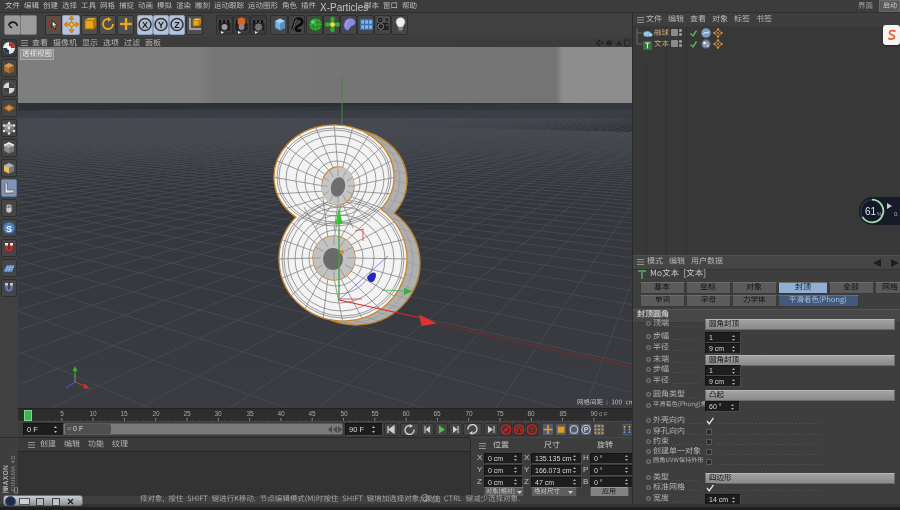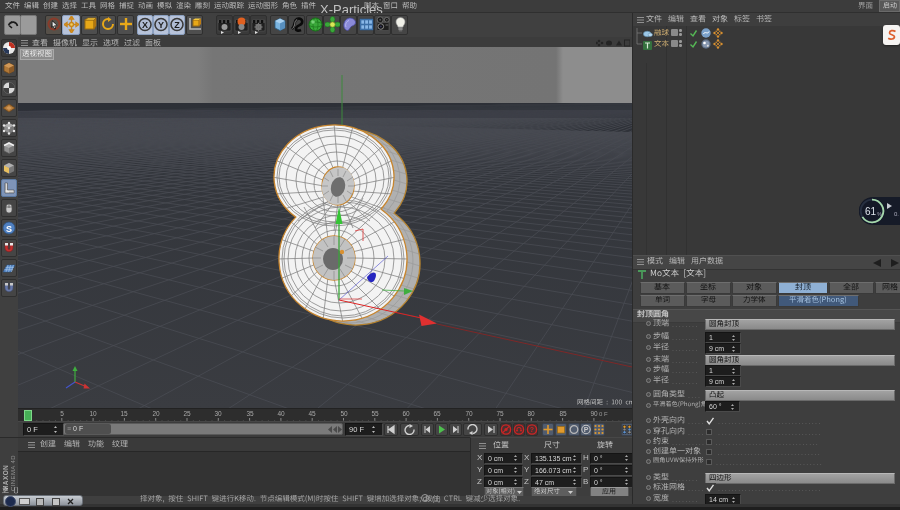--- a/index.html
+++ b/index.html
@@ -97,21 +97,21 @@
       <path transform="translate(0.0,6.1) scale(0.00750,-0.00750)" d="M266 540H486V414H266ZM266 608H263C293 641 321 676 346 710H628C605 675 576 638 547 608ZM799 540V414H562V540ZM337 843C287 742 191 620 56 529C74 518 99 492 112 474C140 494 166 515 190 537V358C190 234 177 77 66 -34C82 -44 111 -73 123 -88C190 -22 227 64 246 151H486V-58H562V151H799V18C799 2 793 -3 776 -3C759 -4 698 -5 636 -2C646 -23 659 -56 663 -77C745 -77 800 -76 833 -63C865 -51 875 -28 875 17V608H635C673 650 711 698 736 742L685 778L673 774H389L420 827ZM266 348H486V218H258C264 263 266 308 266 348ZM799 348V218H562V348Z"></path>
       <path transform="translate(7.5,6.1) scale(0.00750,-0.00750)" d="M474 492V319H243V492ZM547 492H786V319H547ZM598 685C569 643 531 597 494 563H229C268 601 304 642 337 685ZM354 843C284 708 162 587 39 511C53 495 74 457 81 441C111 461 141 484 170 509V81C170 -36 219 -63 378 -63C414 -63 725 -63 765 -63C914 -63 945 -18 963 138C941 142 910 154 890 166C879 34 863 6 764 6C696 6 426 6 373 6C263 6 243 20 243 80V247H786V202H861V563H585C632 611 678 669 712 722L663 757L648 752H383C397 774 410 796 422 818Z"></path>
     </g>
   </svg>
 <svg class="abs" style="left:301.0px;top:2px;" width="16" height="10">
     <g fill="#c2c2c2">
       <path transform="translate(0.0,6.1) scale(0.00750,-0.00750)" d="M732 243V179H847V38H693V536H950V604H693V731C770 742 843 755 899 773L860 833C753 799 558 778 401 769C409 753 418 726 421 709C485 711 555 716 624 723V604H367V536H624V38H461V178H581V242H461V365C503 376 547 390 584 405L547 467C508 446 446 424 395 409V-79H461V-30H847V-81H916V433H731V368H847V243ZM160 840V638H54V568H160V341L37 308L55 235L160 267V8C160 -4 157 -7 146 -7C136 -7 106 -8 72 -7C82 -27 91 -58 94 -76C146 -76 180 -74 203 -62C225 -51 233 -30 233 8V289L342 323L334 391L233 362V568H329V638H233V840Z"></path>
       <path transform="translate(7.5,6.1) scale(0.00750,-0.00750)" d="M317 341V268H604V-80H679V268H953V341H679V562H909V635H679V828H604V635H470C483 680 494 728 504 775L432 790C409 659 367 530 309 447C327 438 359 420 373 409C400 451 425 504 446 562H604V341ZM268 836C214 685 126 535 32 437C45 420 67 381 75 363C107 397 137 437 167 480V-78H239V597C277 667 311 741 339 815Z"></path>
     </g>
   </svg>
-<div class="abs" style="left:320.0px;top:2px;font-size:13px;color:#c2c2c2;">X-Particles</div>
+<div class="abs" style="left:320.0px;top:2px;font-size:10px;color:#c2c2c2;">X-Particles</div>
 <svg class="abs" style="left:364.0px;top:2px;" width="16" height="10">
     <g fill="#c2c2c2">
       <path transform="translate(0.0,6.1) scale(0.00750,-0.00750)" d="M86 803V442C86 296 82 94 29 -49C44 -54 72 -69 84 -79C119 17 135 142 142 260H261V9C261 -3 257 -6 247 -6C236 -7 205 -7 168 -6C177 -24 185 -55 187 -72C241 -72 274 -70 295 -59C317 -47 323 -26 323 8V803ZM147 735H261V569H147ZM147 501H261V330H145L147 443ZM694 782V-80H760V711H866V172C866 161 863 158 854 158C844 157 814 157 778 158C788 139 798 107 800 88C848 88 881 90 904 102C926 114 932 136 932 170V782ZM375 26 376 27C393 37 423 45 599 77C604 54 608 34 610 16L665 36C656 102 625 213 591 298L540 283C557 238 573 185 586 135L439 111C472 187 503 284 524 375H661V447H541V603H644V674H541V835H477V674H371V603H477V447H352V375H456C437 275 403 176 392 148C379 115 367 92 353 89C361 72 372 40 375 26Z"></path>
       <path transform="translate(7.5,6.1) scale(0.00750,-0.00750)" d="M460 839V629H65V553H367C294 383 170 221 37 140C55 125 80 98 92 79C237 178 366 357 444 553H460V183H226V107H460V-80H539V107H772V183H539V553H553C629 357 758 177 906 81C920 102 946 131 965 146C826 226 700 384 628 553H937V629H539V839Z"></path>
     </g>
   </svg>
 <svg class="abs" style="left:383.0px;top:2px;" width="16" height="10">
     <g fill="#c2c2c2">
       <path transform="translate(0.0,6.1) scale(0.00750,-0.00750)" d="M371 673C293 611 182 561 86 534L125 476C230 508 342 568 426 637ZM576 631C679 587 810 516 874 469L923 518C854 566 722 632 622 674ZM432 573C417 543 391 503 367 471H164V-82H239V-40H769V-76H847V471H446C468 497 491 527 511 557ZM239 17V414H769V17ZM365 219C405 203 448 183 490 162C427 124 352 97 277 82C289 69 303 48 310 33C394 54 476 86 546 133C598 104 644 75 675 51L714 94C684 117 641 143 594 169C641 209 679 258 705 318L665 337L654 335H427C437 352 446 369 454 386L395 395C373 346 332 288 274 244C288 237 308 220 319 208C348 232 373 259 394 286H623C602 252 573 222 540 196C494 219 446 240 402 257ZM426 826C438 805 450 779 461 755H77V597H152V695H844V601H922V755H551C538 784 520 818 504 845Z"></path>
       <path transform="translate(7.5,6.1) scale(0.00750,-0.00750)" d="M127 735V-55H205V30H796V-51H876V735ZM205 107V660H796V107Z"></path>

